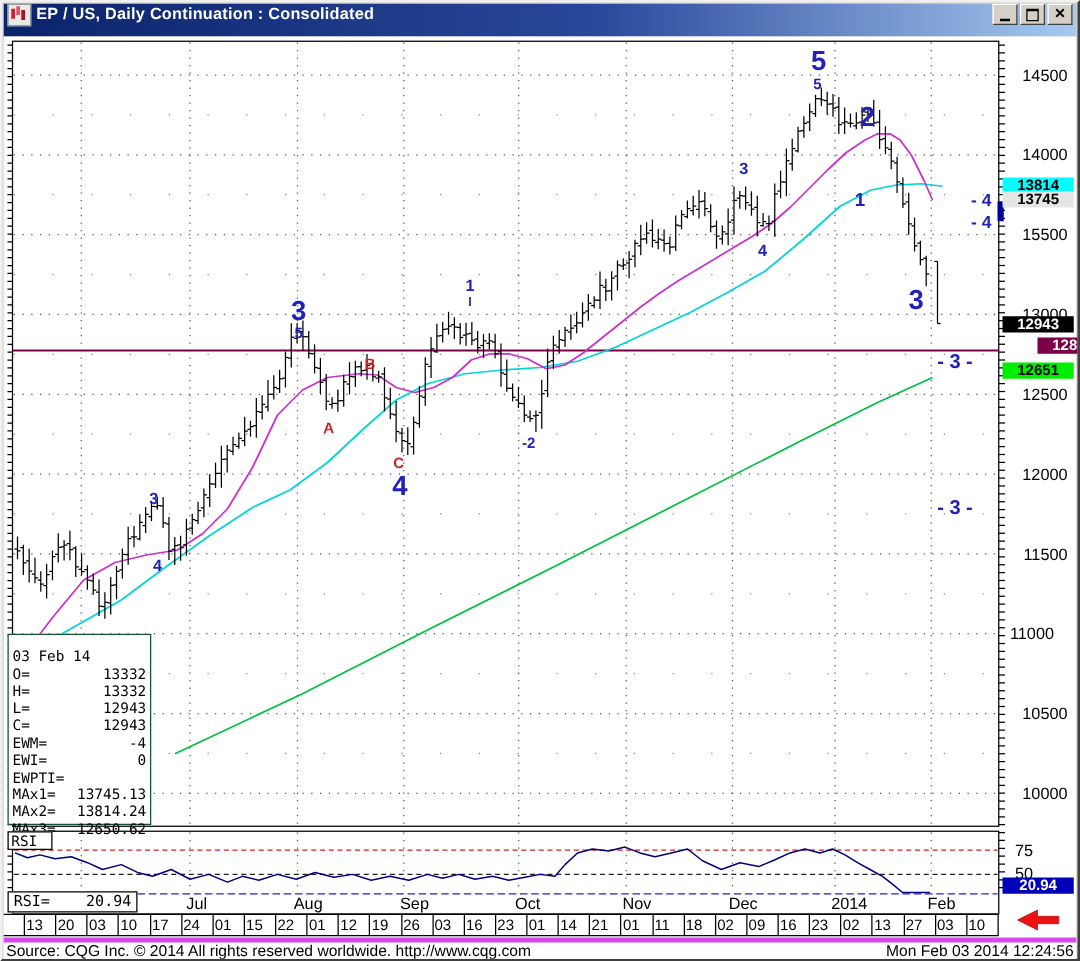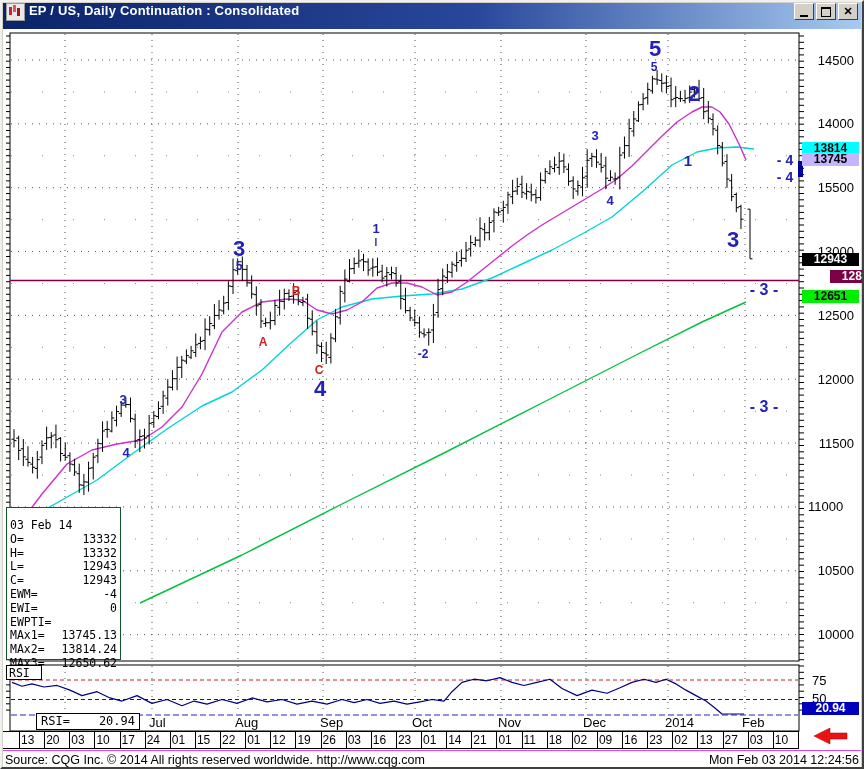--- a/index.html
+++ b/index.html
@@ -25,28 +25,28 @@
   #quote-overlay{left:10px;top:32px;font-family:"DejaVu Sans Mono",monospace;font-size:12px;line-height:13px;color:#000;}
   .badge{left:800px;width:57px;height:13px;font-size:12px;font-weight:600;text-align:center;line-height:13px;z-index:3;}
   .wave{transform:translate(-50%,-50%);font-weight:bold;z-index:2;line-height:1;}
   #info-box{left:4px;top:505px;width:115px;height:153px;background:#fff;border:1px solid #14532d;
     font-family:"DejaVu Sans Mono",monospace;font-size:11.5px;line-height:13.8px;z-index:4;padding:11px 3px;box-sizing:border-box;}
   .irow{display:flex;justify-content:space-between;}
   #rsi-label-box{left:4px;top:663px;width:36px;height:15px;background:#fff;border:1px solid #000;
     font-size:11.5px;line-height:14px;padding-left:2px;box-sizing:border-box;z-index:4;font-family:"DejaVu Sans Mono",monospace;}
   #rsi-readout{left:4px;top:711px;width:104px;height:17px;background:#fff;border:1px solid #000;
     font-family:"DejaVu Sans Mono",monospace;font-size:12px;line-height:15px;z-index:4;display:flex;
-    justify-content:space-between;padding:0 4px;box-sizing:border-box;margin-left:30px;}
+    justify-content:space-between;padding:0 4px;box-sizing:border-box;}
   .rsi-scale{left:810px;width:30px;font-size:13px;z-index:2;}
   .month{top:713px;font-size:13px;z-index:3;color:#000;}
   #date-row{left:1px;top:729px;width:796px;height:18px;display:flex;border-top:1px solid #000;border-bottom:1px solid #000;
     background:#fff;z-index:3;box-sizing:border-box;}
   #date-corner{width:16px;border-right:1px solid #000;background:#fff;}
   .dcell{flex:1;font-size:12px;line-height:16px;padding-left:1px;border-right:1px solid #000;color:#000;overflow:hidden;}
-  #status-bar{left:1px;top:748px;width:858px;height:18px;background:#fff;border-top:1px solid #d946ef;
+  #status-bar{left:1px;top:748px;width:858px;height:18px;background:#fff;border-top:4px solid #d946ef;
     display:flex;justify-content:space-between;align-items:center;font-size:12.5px;padding:0 2px;box-sizing:border-box;z-index:5;}
 </style>
 </head>
 <body>
 
 <div id="window">
 
   <div id="titlebar" class="abs">
     <div id="title-icon">
       <svg width="15" height="14" viewBox="0 0 15 14">
@@ -907,21 +907,21 @@
     <span class="abs" style="left: 806px; top: 114.35px; width: 46px; text-align: right; font-size: 13px; z-index: 2;">14000</span>
     <span class="abs" style="left: 806px; top: 178.2px; width: 46px; text-align: right; font-size: 13px; z-index: 2;">15500</span>
     <span class="abs" style="left: 806px; top: 242.05px; width: 46px; text-align: right; font-size: 13px; z-index: 2;">13000</span>
     <span class="abs" style="left: 806px; top: 305.9px; width: 46px; text-align: right; font-size: 13px; z-index: 2;">12500</span>
     <span class="abs" style="left: 806px; top: 369.75px; width: 46px; text-align: right; font-size: 13px; z-index: 2;">12000</span>
     <span class="abs" style="left: 806px; top: 433.6px; width: 46px; text-align: right; font-size: 13px; z-index: 2;">11500</span>
     <span class="abs" style="left: 806px; top: 497.45px; width: 46px; text-align: left; font-size: 13px; z-index: 2;">11000</span>
     <span class="abs" style="left: 806px; top: 561.3px; width: 46px; text-align: right; font-size: 13px; z-index: 2;">10500</span>
     <span class="abs" style="left: 806px; top: 625.15px; width: 46px; text-align: right; font-size: 13px; z-index: 2;">10000</span>
     <span class="abs badge" style="left: 800px; top: 140px; background: rgb(0, 255, 255); color: rgb(0, 0, 0);">13814</span>
-    <span class="abs badge" style="left: 800px; top: 151px; background: #c4b5fd; color: rgb(0, 0, 0);">13745</span>
+    <span class="abs badge" style="left: 800px; top: 151px; background: #e5e5e5; color: rgb(0, 0, 0);">13745</span>
     <span class="abs badge" style="left: 800px; top: 251px; background: rgb(0, 0, 0); color: rgb(255, 255, 255);">12943</span>
     <span class="abs badge" style="left: 800px; top: 268px; background: rgb(123, 0, 69); color: rgb(255, 255, 255); margin-left: 28px;">12805</span>
     <span class="abs badge" style="left: 800px; top: 288px; background: rgb(0, 238, 0); color: rgb(0, 0, 0);">12651</span>
     <span class="abs rsi-scale" style="top: 671px; font-size: 13px;">75</span>
     <span class="abs rsi-scale" style="top: 689px; font-size: 13px;">50</span>
     <span class="abs badge" style="left: 800px; top: 700px; background: rgb(0, 0, 187); color: rgb(255, 255, 255);">20.94</span>
     <span class="abs wave" style="left: 237px; top: 247px; color: rgb(34, 34, 187); font-size: 22px;">3</span>
     <span class="abs wave" style="left: 237px; top: 264px; color: rgb(34, 34, 187); font-size: 12px;">5</span>
     <span class="abs wave" style="left: 261px; top: 340px; color: rgb(204, 34, 34); font-size: 12px;">A</span>
     <span class="abs wave" style="left: 294px; top: 289px; color: rgb(204, 34, 34); font-size: 12px;">B</span>

